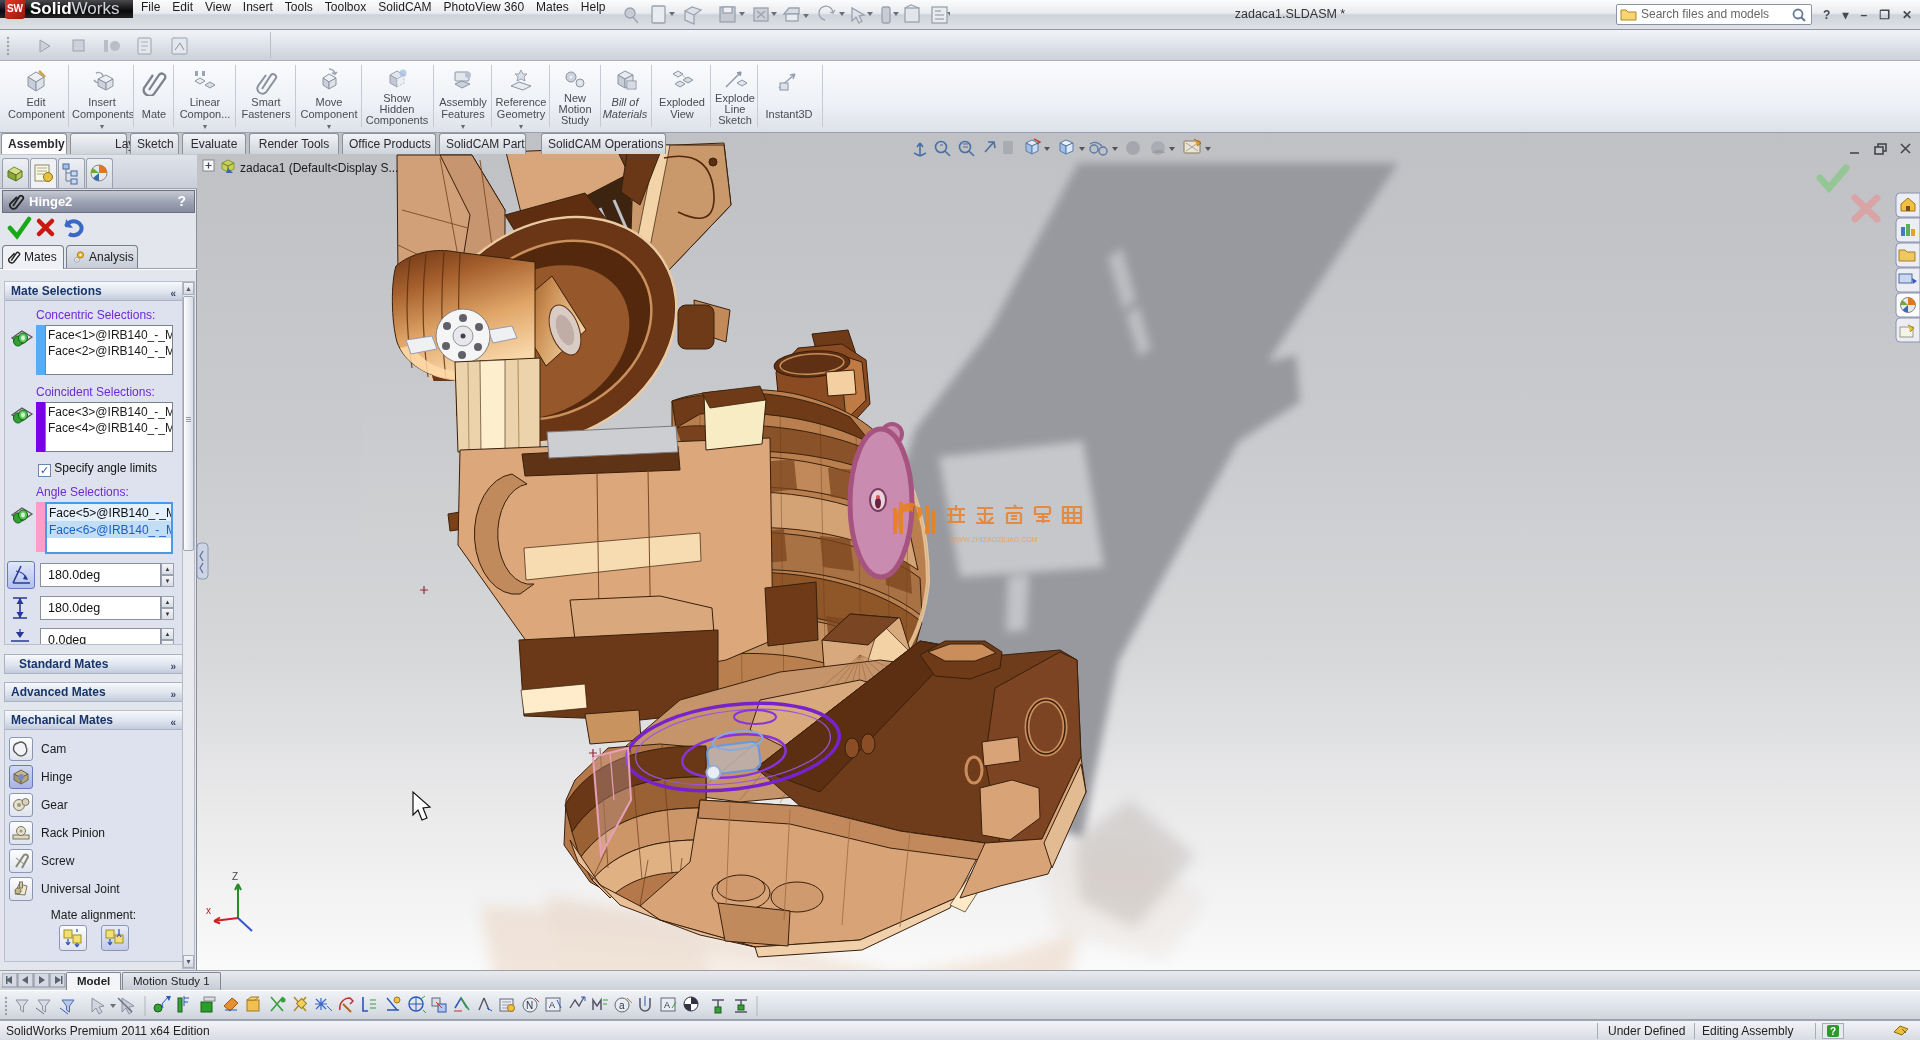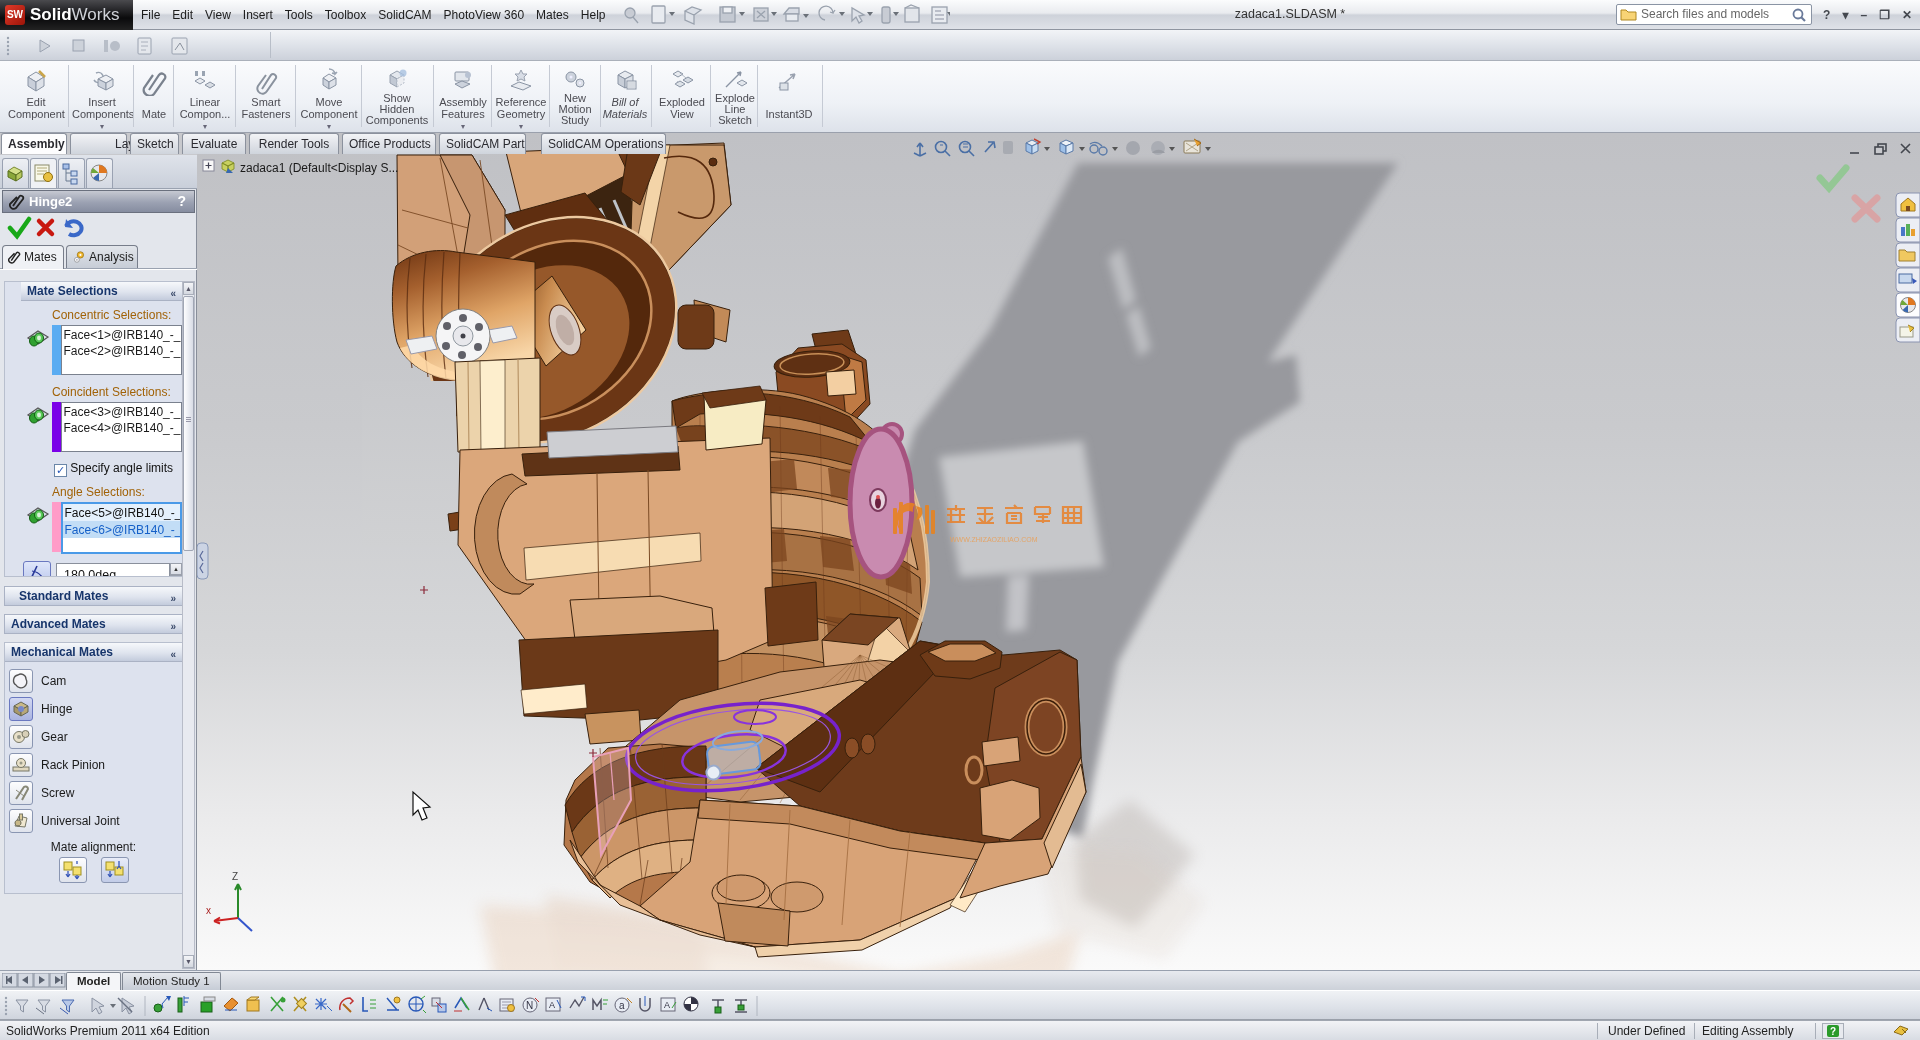--- a/index.html
+++ b/index.html
@@ -4,25 +4,25 @@
 <style>
 html,body{margin:0;padding:0;width:1920px;height:1040px;overflow:hidden;
  font-family:"Liberation Sans",sans-serif;background:#c8c9cd;}
 *{box-sizing:border-box;}
 #page{position:relative;width:1920px;height:1040px;}
 .abs{position:absolute;}
 
 #titlebar{position:absolute;left:0;top:0;width:1920px;height:30px;
  background:linear-gradient(180deg,#fbfcfd 0%,#e9ebef 45%,#ced2da 52%,#dfe2e8 100%);
  border-bottom:1px solid #8f95a0;}
-#logo{position:absolute;left:0;top:0;width:133px;height:30px;background:linear-gradient(180deg,#4a4a4e,#0a0a0c 60%,#222);display:flex;align-items:center;}
+#logo{position:absolute;left:0;top:0;width:133px;height:18px;background:linear-gradient(180deg,#4a4a4e,#0a0a0c 60%,#222);display:flex;align-items:center;}
 #logo .cube{width:20px;height:20px;margin-left:5px;background:linear-gradient(135deg,#e03a2a,#9c1408);border-radius:3px;color:#fff;font-weight:bold;font-size:10px;text-align:center;line-height:20px;}
 #logo .t1{color:#fff;font-weight:bold;font-size:17px;margin-left:5px;letter-spacing:0px;}
 #logo .t2{color:#cfd2d8;font-size:17px;}
-.menus{position:absolute;left:133px;top:0;height:30px;display:flex;align-items:center;font-size:12px;color:#1c1c1c;}
+.menus{position:absolute;left:133px;top:0;height:30px;display:flex;font-size:12px;color:#1c1c1c;}
 .menus span{padding:0 6px;}
 #doctitle{position:absolute;top:7px;left:1160px;width:260px;text-align:center;font-size:12.5px;color:#333;}
 #searchbox{position:absolute;right:108px;top:4px;width:196px;height:21px;background:#fff;border:1px solid #8a94a4;border-radius:2px;font-size:12px;color:#666;line-height:19px;padding-left:24px;}
 #searchbox .fold{position:absolute;left:3px;top:2px;width:17px;height:14px;}
 #searchbox .mag{position:absolute;right:4px;top:2px;}
 .winbtns{position:absolute;right:8px;top:8px;display:flex;gap:12px;color:#44484f;font-size:12px;font-weight:bold;}
 
 #macrobar{position:absolute;left:0;top:30px;width:1920px;height:31px;
  background:linear-gradient(180deg,#f2f4f7 0%,#dde1e8 55%,#ccd1da 100%);
  border-bottom:1px solid #aab0ba;}
@@ -48,21 +48,21 @@
 #pmtitle{position:absolute;left:2px;top:35px;width:193px;height:23px;
  background:linear-gradient(180deg,#c6c9d2 0%,#9ba1b2 55%,#868da0 100%);
  border:1px solid #6a707e;color:#fff;font-weight:bold;font-size:13px;line-height:21px;}
 #okrow{position:absolute;left:0;top:58px;width:197px;height:30px;}
 .mtab{position:absolute;top:90px;height:24px;border:1px solid #777d8a;border-bottom:none;border-radius:4px 4px 0 0;font-size:12px;color:#222;line-height:22px;}
 #pmscroll{position:absolute;left:4px;top:126px;width:179px;height:689px;overflow:hidden;}
 .group{position:relative;border:1px solid #b8bfce;background:#dde2ee;margin-bottom:9px;}
 .ghead{height:19px;background:linear-gradient(180deg,#f6f8fb 0%,#dfe4ee 55%,#c3cbdc 100%);
  border-bottom:1px solid #aab2c4;color:#17356b;font-weight:bold;font-size:12px;line-height:18px;padding-left:6px;position:relative;}
 .chev{position:absolute;right:6px;top:3px;font-size:10px;color:#3a4a6a;}
-.plabel{font-size:12px;color:#a16207;margin:7px 0 3px 31px;}
+.plabel{font-size:12px;color:#6d28d9;margin:7px 0 3px 31px;}
 .selrow{display:flex;margin-left:3px;}
 .mateic{width:28px;height:34px;}
 .stripe{width:9px;height:50px;}
 .listbox{width:128px;height:50px;background:#fff;border:1px solid #7a818e;font-size:12px;color:#1a1a1a;overflow:hidden;line-height:16px;padding:1px 0 0 2px;white-space:nowrap;}
 .spinrow{display:flex;align-items:center;margin:6px 0 0 2px;height:28px;}
 .spininput{width:121px;height:24px;background:#fff;border:1px solid #8a909c;font-size:12.5px;color:#111;line-height:22px;padding-left:7px;}
 .spinner{width:13px;height:24px;display:flex;flex-direction:column;}
 .spinner div{flex:1;border:1px solid #9aa0ac;background:linear-gradient(180deg,#f4f5f8,#d8dce4);font-size:6px;line-height:10px;text-align:center;color:#333;}
 .cbar{height:20px;background:linear-gradient(180deg,#f6f8fb 0%,#dfe4ee 55%,#c3cbdc 100%);
  border:1px solid #aab2c4;color:#17356b;font-weight:bold;font-size:12px;line-height:18px;padding-left:6px;margin-bottom:7px;position:relative;}
@@ -677,21 +677,21 @@
           <path d="M4,13 L10,4 a2.2,2.2 0 0 1 4,2 L7,15 a3.8,3.8 0 0 1 -6,-4 L8,4" fill="none" stroke="#222" stroke-width="1.8"></path>
         </svg>Mates</div>
  <div class="mtab" style="left:66px;width:72px;background:linear-gradient(180deg,#e2e5ea,#c6ccd6);"><svg width="14" height="14" viewBox="0 0 20 20" style="vertical-align:-3px;margin:0 3px 0 5px;">
           <circle cx="12" cy="7" r="4.5" fill="#f0b830" stroke="#906808"></circle>
           <circle cx="12" cy="7" r="1.5" fill="#fff"></circle>
           <circle cx="7" cy="14" r="3.5" fill="#f8f8fc" stroke="#888"></circle>
           <circle cx="7" cy="14" r="1.2" fill="#aaa"></circle>
         </svg>Analysis</div>
  <div class="abs" style="left:0;top:113px;width:197px;height:2px;background:#fff;border-top:1px solid #9aa2b0;"></div>
  <div id="pmscroll">
-  <div class="group" style="height:296px;overflow:hidden;padding-left:16px;">
+  <div class="group" style="height:364px;overflow:hidden;">
    <div class="ghead">Mate Selections<span class="chev">«</span></div>
    <div class="plabel">Concentric Selections:</div>
    <div class="selrow">
     <div class="mateic"><svg width="28" height="34" viewBox="0 0 28 34">
                 <path d="M14,6 l10,6 -10,7 -10,-6 z" fill="none" stroke="#555" stroke-width="1.2"></path>
                 <ellipse cx="10" cy="16" rx="4.5" ry="5" fill="#30a030" stroke="#106010"></ellipse>
                 <ellipse cx="15" cy="13" rx="4.5" ry="5" fill="#58c858" stroke="#106010"></ellipse>
                 <ellipse cx="15" cy="13" rx="2" ry="2.4" fill="#d8f0d8"></ellipse>
               </svg></div>
     <div class="stripe" style="background:#5aacf2;"></div>

